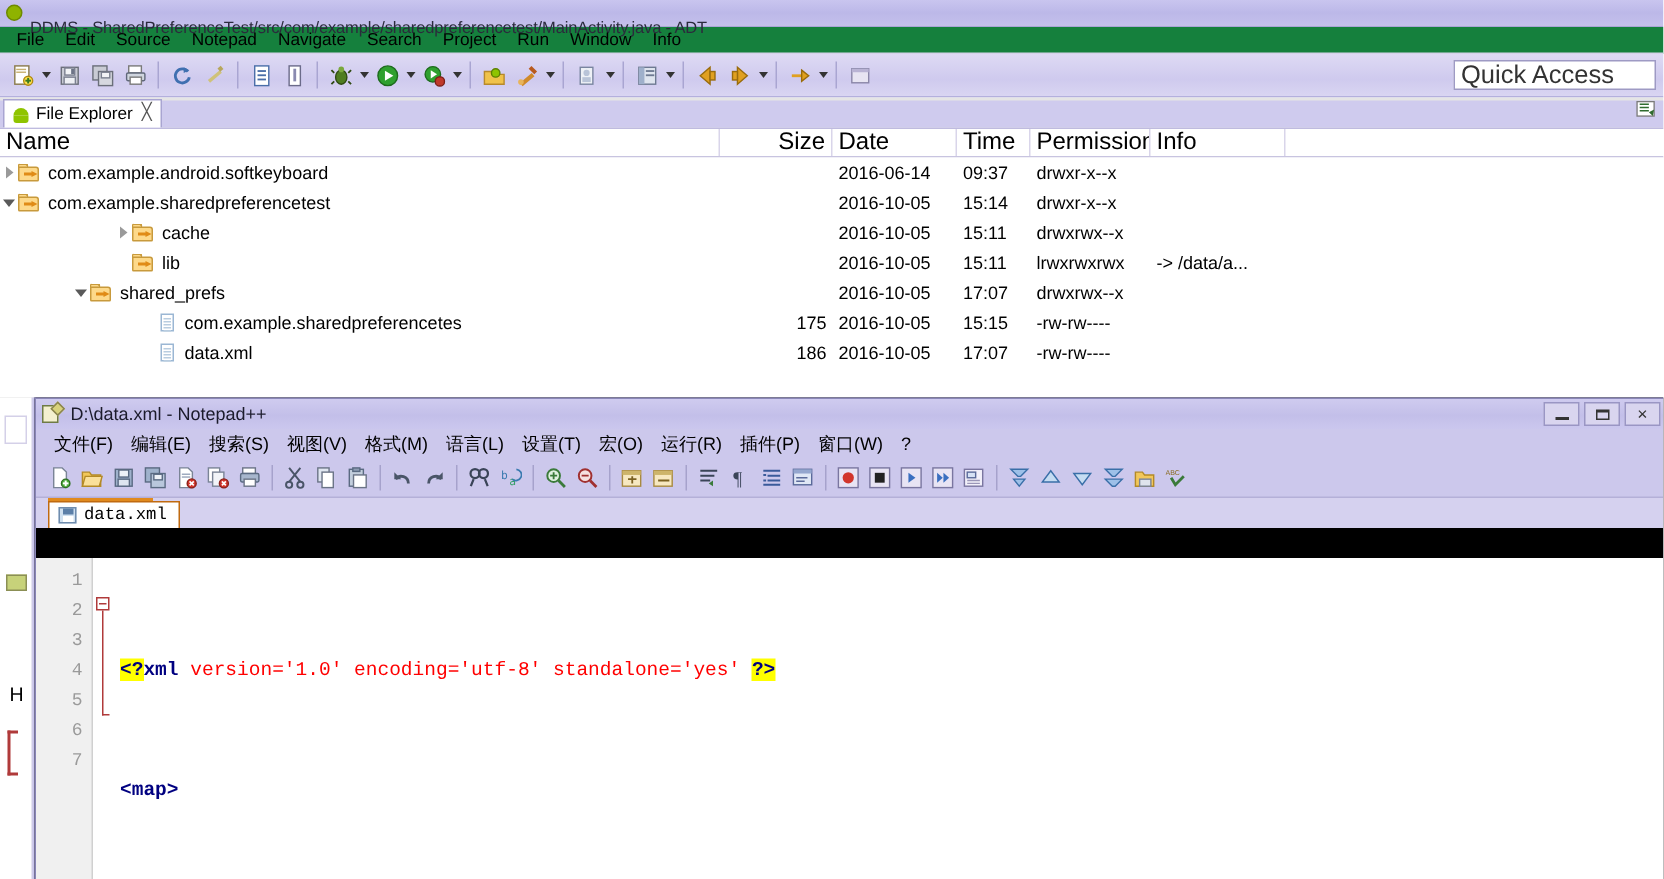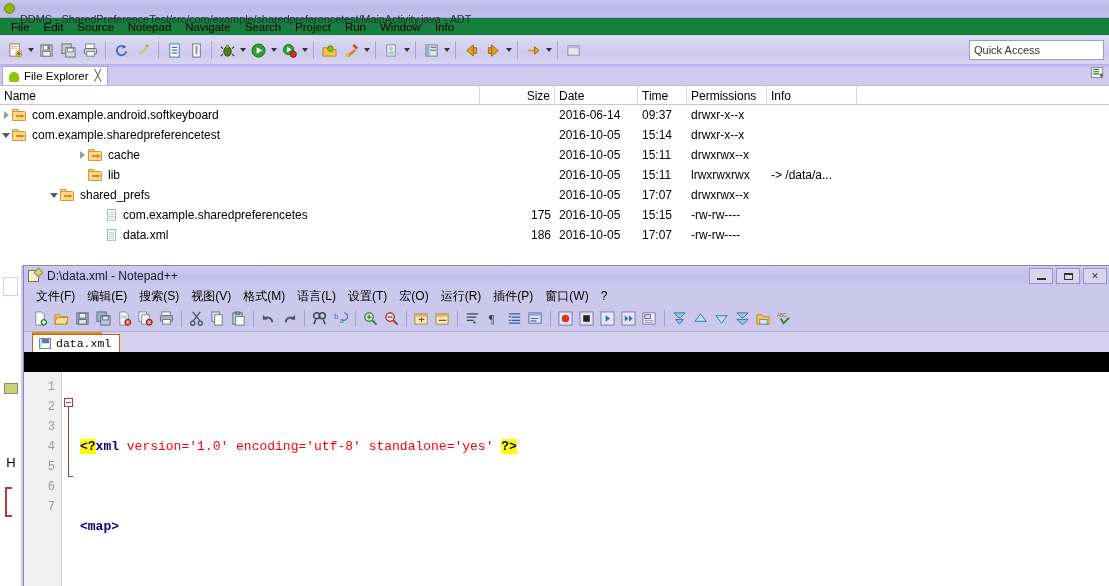--- a/index.html
+++ b/index.html
@@ -74,26 +74,26 @@
   }
   .tb-sep { width: 1px; height: 18px; background: #a9a5d2; margin: 0 4px; }
 
   .ico { width: 15px; height: 15px; display: block; }
 
   .quick-access {
     position: absolute; right: 5px; top: 4px;
     width: 135px; height: 20px;
     background: #fff; border: 1px solid #9e9ac4;
     display: flex; align-items: center; padding-left: 4px;
-    font-size: 11px; color: #333;
+    font-size: 17px; color: #333;
   }
 
   
   .view-tabbar {
-    height: 21px; background: #c4b5fd;
+    height: 21px; background: #e5e5e5;
     display: flex; align-items: center;
     position: relative;
     border-bottom: 1px solid #bfbbdf;
   }
   .view-tabbar-bg {
     position: absolute; left: 0; right: 0; bottom: 0; top: 2px;
     background: #cfcbee;
   }
   .view-tab {
     position: relative; z-index: 2;
@@ -117,23 +117,23 @@
   }
   .tab-close {
     font-size: 11px; color: #555; margin-left: 2px; line-height: 1;
   }
   .view-toolbar-right {
     position: absolute; right: 4px; bottom: 2px; z-index: 3;
     display: flex; align-items: center; gap: 3px;
   }
 
   .col-header {
-    height: 19px; display: flex; align-items: flex-start;
+    height: 19px; display: flex; align-items: flex-end;
     background: #ffffff; border-bottom: 1px solid #c8c4e0;
-    font-size: 12px;
+    font-size: 16px;
   }
   .col-header .ch {
     height: 19px; display: flex; align-items: center;
     border-right: 1px solid #d9d5ea;
     padding: 0 4px; white-space: nowrap; overflow: hidden;
   }
   .ch.num { justify-content: flex-end; }
 
   .tree-area { position: relative; background: #fff; height: 140px; overflow: hidden; }
   .tree-row {

